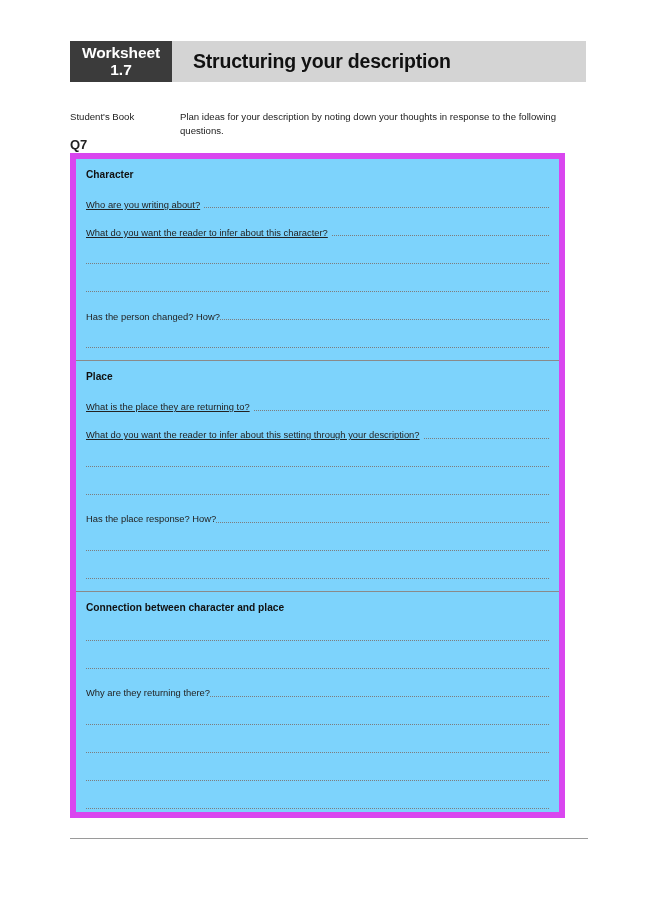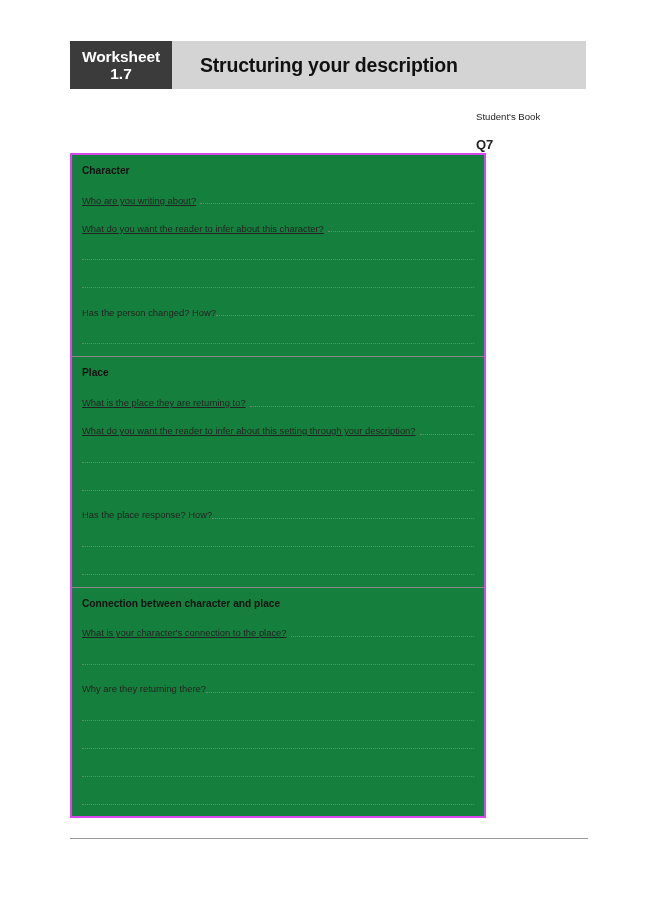--- a/index.html
+++ b/index.html
@@ -23,21 +23,21 @@
     background: #fff;
     box-sizing: border-box;
   }
 
   
   .header {
     position: absolute;
     left: 70px;
     top: 41px;
     width: 516px;
-    height: 48px;
+    height: 41px;
     display: flex;
     align-items: stretch;
   }
   .ws-badge {
     width: 102px;
     background: #3b3b3b;
     color: #ffffff;
     display: flex;
     flex-direction: column;
     align-items: center;
@@ -54,21 +54,21 @@
   .ws-badge .ws-num {
     font-size: 15.5px;
     font-weight: bold;
     letter-spacing: 0px;
   }
   .header-title-band {
     flex: 1;
     background: #d4d4d4;
     display: flex;
     align-items: center;
-    padding-left: 28px;
+    padding-left: 21px;
     box-sizing: border-box;
   }
   .header-title-band .title {
     font-size: 19.5px;
     font-weight: bold;
     color: #111;
     letter-spacing: -0.2px;
   }
 
   
@@ -100,25 +100,25 @@
     line-height: 1.48;
     color: #222;
     padding-right: 10px;
   }
 
   
   .sheet {
     position: absolute;
     left: 70px;
     top: 153px;
-    width: 416px;
+    width: 495px;
     height: 665px;
-    border: 2px solid #d946ef;
-    box-sizing: border-box;
-    background: #15803d;
+    border: 6px solid #d946ef;
+    box-sizing: border-box;
+    background: #7dd3fc;
   }
   .section {
     box-sizing: border-box;
     padding: 9px 10px 8px 10px;
   }
   .section + .section {
     border-top: 1px solid #8a8a8a;
   }
   .section-title {
     font-size: 10.2px;
@@ -205,20 +205,21 @@
     <div class="header-title-band">
       <span class="title">Structuring your description</span>
     </div>
   </div>
 
   <div class="intro">
     <div class="intro-left">
       <span>Student's Book</span>
       <span class="q">Q7</span>
     </div>
+    <div class="intro-right">Plan ideas for your description by noting down your thoughts in response to the following questions.</div>
   </div>
 
   <div class="sheet" id="sheet">
       <div class="section">
         <div class="section-title">Character</div>
         <div class="qline">
           <span class="qtext pad-right">Who are you writing about?</span>
           <span class="dots"></span>
         </div>
         <div class="qline">
@@ -262,21 +263,20 @@
         <div class="blankline">
           <span class="dots"></span>
         </div>
         <div class="blankline">
           <span class="dots"></span>
         </div>
       </div>
       <div class="section">
         <div class="section-title">Connection between character and place</div>
         <div class="qline">
-          <span class="qtext pad-right">What is your character's connection to the place?</span>
           <span class="dots"></span>
         </div>
         <div class="blankline">
           <span class="dots"></span>
         </div>
         <div class="qline">
           <span class="qtext">Why are they returning there?</span>
           <span class="dots"></span>
         </div>
         <div class="blankline">

